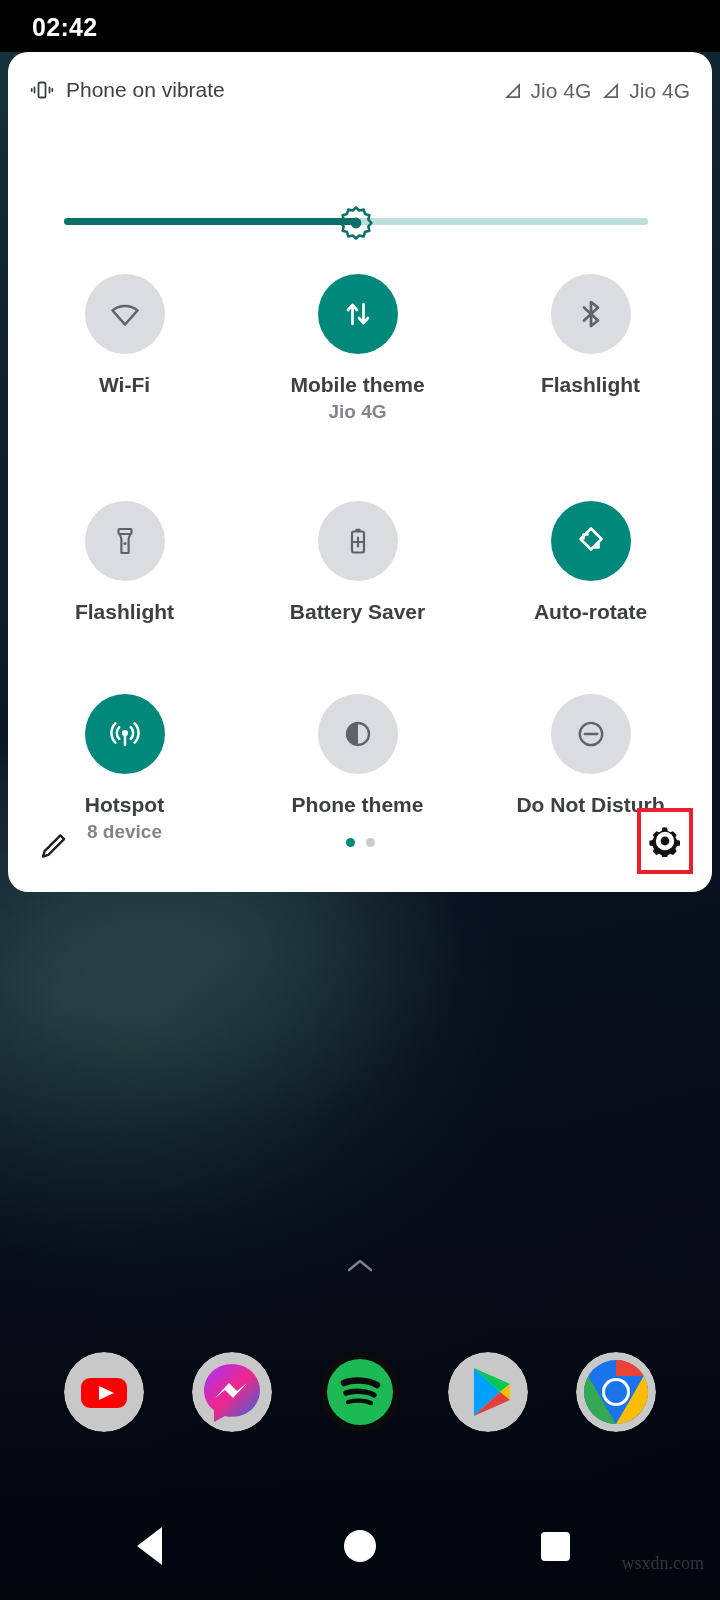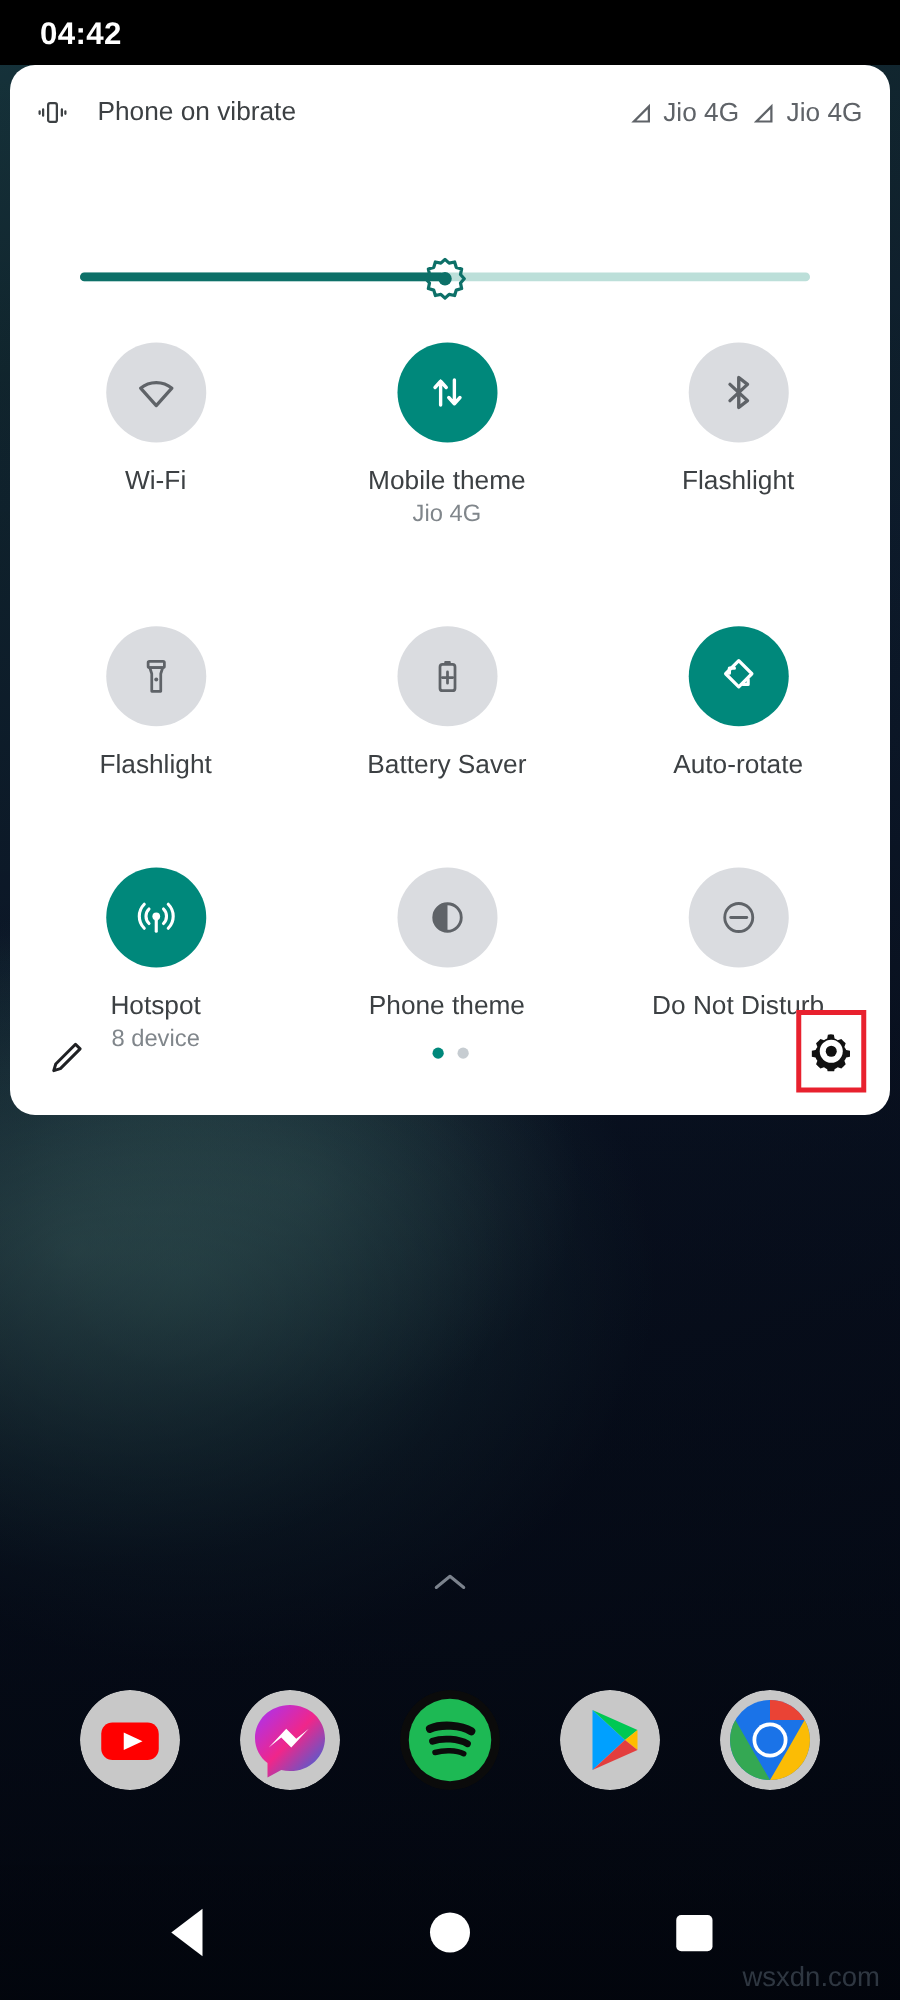--- a/index.html
+++ b/index.html
@@ -81,21 +81,21 @@
     left: 0; top: 0;
     width: 704px;
     height: 82px;
   }
   .vibrate-wrap {
     position: absolute;
     left: 22px;
     top: 26px;
     display: flex;
     align-items: center;
-    gap: 24px;
+    gap: 12px;
   }
   .vibrate-label {
     font-size: 21px;
     color: #3c4043;
   }
   .carriers {
     position: absolute;
     right: 22px;
     top: 27px;
     display: flex;
@@ -155,20 +155,21 @@
   .tile-row {
     display: flex;
     width: 704px;
   }
   .tile {
     width: 233px;
     display: flex;
     flex-direction: column;
     align-items: center;
     padding-top: 12px;
+    font-weight: bold;
   }
   .tile-icon {
     width: 80px;
     height: 80px;
     border-radius: 50%;
     background: #dadce0;
     display: flex;
     align-items: center;
     justify-content: center;
   }
@@ -312,24 +313,25 @@
   }
   .nav-square {
     width: 29px; height: 29px;
     border-radius: 4px;
     background: #ffffff;
   }
 
   #watermark {
     position: absolute;
     right: 16px;
-    bottom: 5px;
-    font-size: 22px;
+    bottom: 26px;
+    font-size: 18px;
     color: rgba(150,170,185,0.30);
     z-index: 25;
+    font-family: Liberation Serif, serif;
   }
 </style>
 </head>
 <body>
 
 <div id="phone">
 
   <div id="wallpaper"></div>
 
   <div id="page-chevron">
@@ -576,21 +578,21 @@
           <circle cx="16" cy="16" r="9.2" fill="#ffffff"></circle>
           <circle cx="16" cy="16" r="4.4" fill="#111111"></circle>
         </svg>
       </div>
 
     </div>
 
   </div>
 
   <div id="statusbar">
-    <div class="clock">04:42</div>
+    <div class="clock">02:42</div>
   </div>
 
   <div id="navbar">
     <div class="btn" id="nav-back">
       <div class="nav-tri"></div>
     </div>
     <div class="btn" id="nav-home">
       <div class="nav-circle"></div>
     </div>
     <div class="btn" id="nav-recents">

